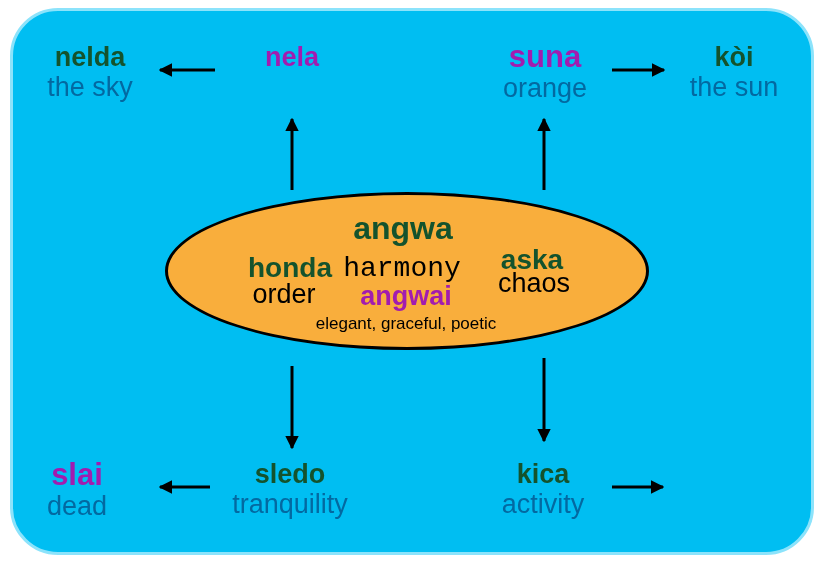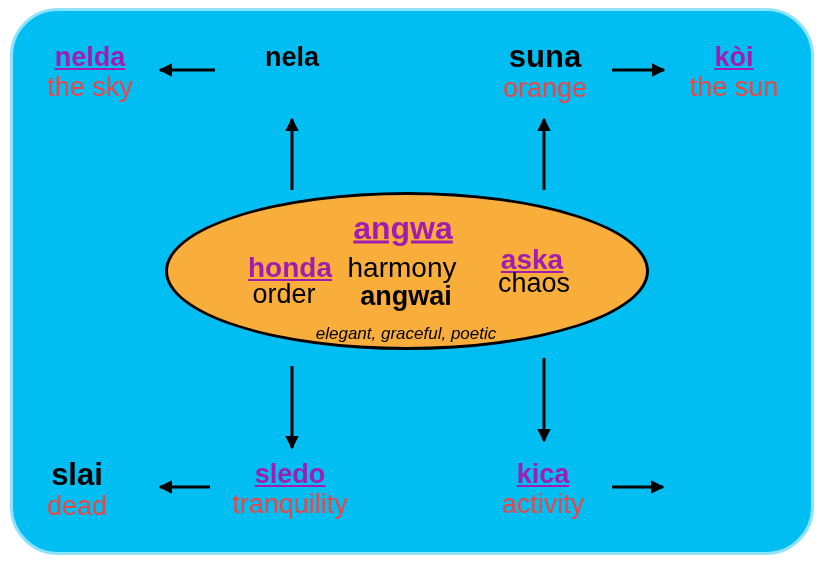--- a/index.html
+++ b/index.html
@@ -49,25 +49,25 @@
   .elabel.w  { font-weight: 700; }
 
   .node {
     position: absolute;
     transform: translateX(-50%);
     text-align: center;
     line-height: 1.1;
     white-space: nowrap;
   }
   .node .w { display: block; font-weight: 700; font-size: 27px; }
-  .node .g { display: block; font-size: 27px; color: #ef4444; }
+  .node .g { display: block; font-size: 27px; color: #0369a1; }
   .node.big .w { font-size: 31px; }
 
-  .blue { color: #a21caf; text-decoration: underline; }
-  .red  { color: #000000; }
+  .blue { color: #14532d; }
+  .red  { color: #a21caf; }
 
   .fs32 { font-size: 32px; }
   .fs28 { font-size: 28px; margin-top: 10px; }
   .fs27 { font-size: 27px; }
   .fs17 { font-size: 17px; }
 </style>
 </head>
 <body>
 
 <div class="canvas">
@@ -86,27 +86,27 @@
     <line x1="544" y1="190" x2="544" y2="119" stroke="#000000" stroke-width="3" marker-end="url(#ah)"></line>
     <line x1="292" y1="366" x2="292" y2="448" stroke="#000000" stroke-width="3" marker-end="url(#ah)"></line>
     <line x1="544" y1="358" x2="544" y2="441" stroke="#000000" stroke-width="3" marker-end="url(#ah)"></line>
     <line x1="210" y1="487" x2="160" y2="487" stroke="#000000" stroke-width="3" marker-end="url(#ah)"></line>
     <line x1="612" y1="487" x2="663" y2="487" stroke="#000000" stroke-width="3" marker-end="url(#ah)"></line>
   </svg>
 
   <div class="ellipse"></div>
 
   <span class="elabel w blue fs32" style="left:403px; top:228px;">angwa</span>
-  <span class="elabel fs28" style="left:402px; top:258px;">harmony</span>
+  <span class="elabel fs28" style="left:402px; top:258px;font-family:Liberation Mono, monospace;">harmony</span>
   <span class="elabel w blue fs28" style="left:290px; top:258px;">honda</span>
   <span class="elabel fs27" style="left:284px; top:284px;margin-top:10px;">order</span>
   <span class="elabel w blue fs28" style="left:532px; top:250px;">aska</span>
   <span class="elabel fs27" style="left:534px; top:283px;">chaos</span>
   <span class="elabel w red fs27" style="left:406px; top:296px;">angwai</span>
-  <span class="elabel fs17" style="left:406px; top:334px;font-style:italic;">elegant, graceful, poetic</span>
+  <span class="elabel fs17" style="left:406px; top:324px;">elegant, graceful, poetic</span>
 
   <div class="node" style="left:90px; top:43px;">
     <span class="w blue">nelda</span>
     <span class="g">the sky</span>
   </div>
 
   <div class="node" style="left:292px; top:43px;">
     <span class="w red">nela</span>
   </div>
 

